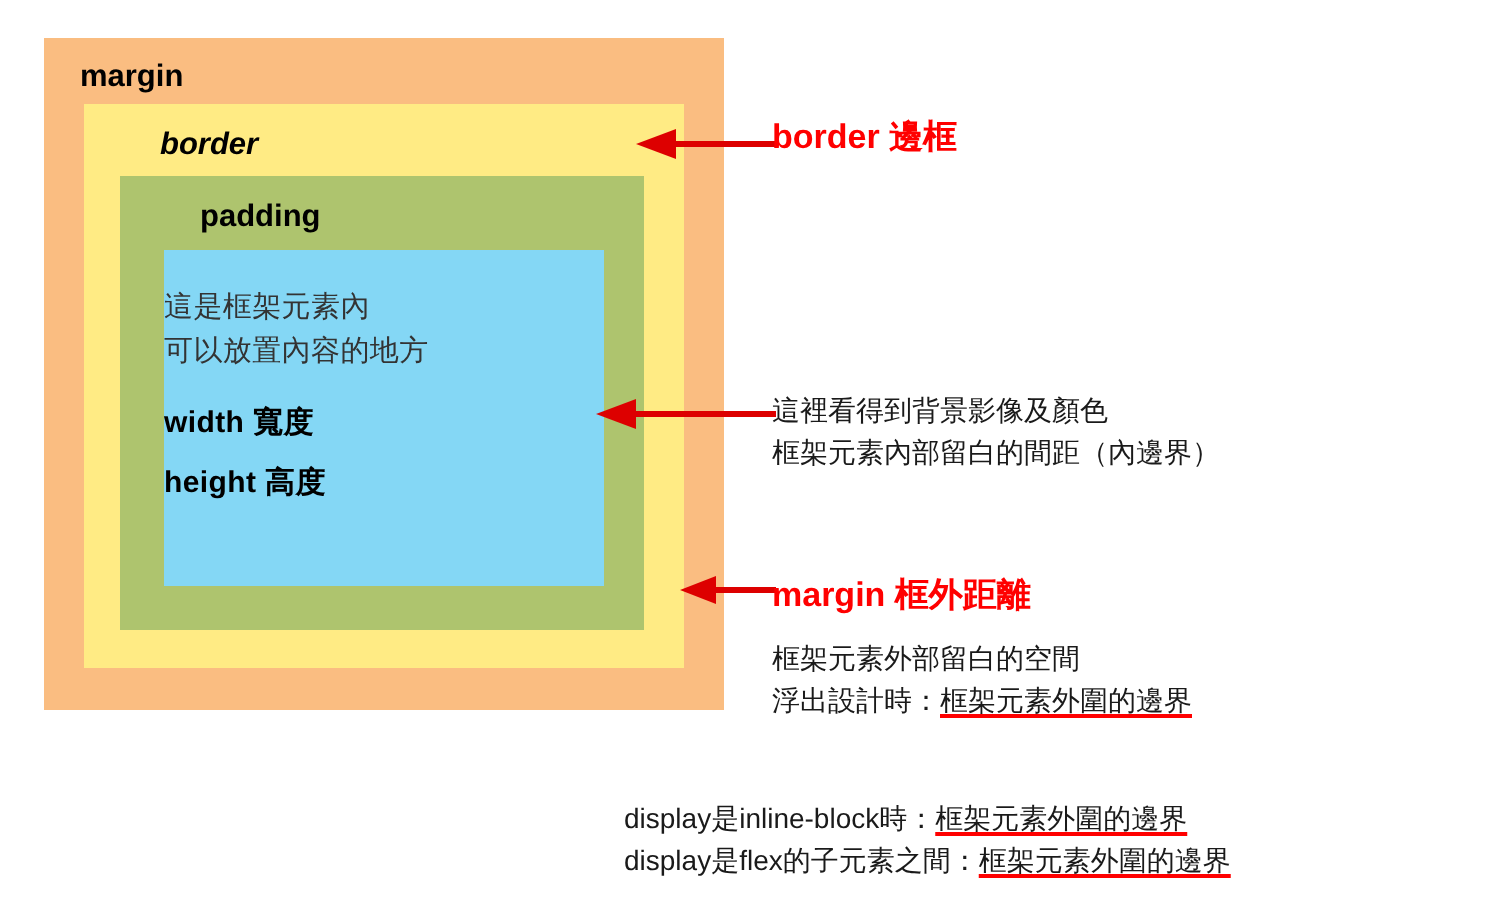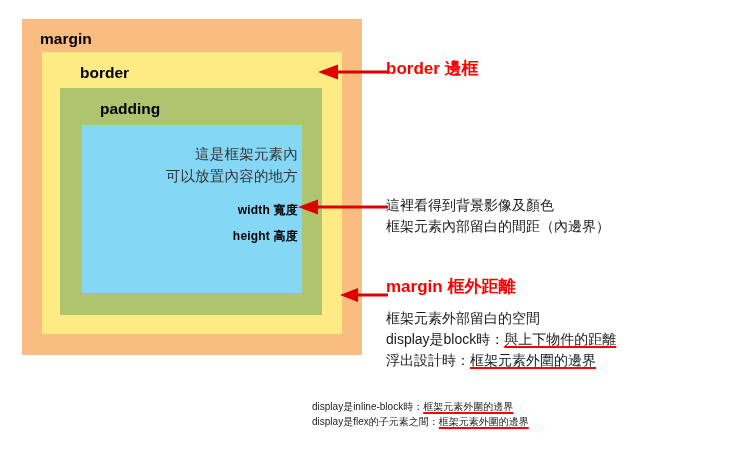--- a/index.html
+++ b/index.html
@@ -62,41 +62,41 @@
 
   .layer-label {
     position: absolute;
     font-weight: bold;
     font-size: 15.5px;
     color: #000000;
     line-height: 1;
     white-space: nowrap;
   }
   .label-margin  { left: 18px;  top: 12px; }
-  .label-border  { left: 38px;  top: 13px; }
+  .label-border  { left: 38px;  top: 13px; font-style: italic; }
   .label-padding { left: 40px;  top: 13px; }
 
   
   .content-text {
     position: absolute;
     left: 0;
-    right: 4px;
+    right: 15px;
     top: 18px;
-    text-align: right;
+    text-align: left;
     color: #333333;
     font-size: 14.5px;
     line-height: 1.55;
     letter-spacing: 0.2px;
   }
   .content-text .dim {
     display: block;
     margin-top: 13px;
     font-weight: bold;
     color: #000000;
-    font-size: 12px;
+    font-size: 15px;
     line-height: 1.5;
   }
 
   
   .arrow {
     position: absolute;
     height: 18px;
   }
   .arrow svg { display: block; }
 
@@ -128,29 +128,29 @@
   .ann-body .indent { padding-left: 13px; }
   .ul-red {
     text-decoration: underline;
     text-decoration-color: #ff0000;
     text-underline-offset: 2px;
     text-decoration-thickness: 1.6px;
   }
 
   #annotation-border  { top: 60px; }
   #annotation-padding { top: 195px; }
-  #annotation-margin  { top: 278px; }
+  #annotation-margin  { top: 289px; }
 
   .annotation-footer {
     position: absolute;
     left: 312px;
     top: 399px;
     width: 438px;
     color: #1a1a1a;
-    font-size: 10px;
+    font-size: 14px;
     line-height: 1.5;
   }
   .annotation-footer div { white-space: nowrap; }
 </style>
 </head>
 <body>
 
 <div id="box-model-diagram">
 
   <div class="layer layer-margin">
@@ -206,23 +206,20 @@
     <div>這裡看得到背景影像及顏色</div>
     <div>框架元素內部留白的間距（內邊界）</div>
   </div>
 </div>
 
 <div class="annotation" id="annotation-margin">
   <p class="ann-heading">margin 框外距離</p>
   <div class="ann-body" style="margin-top:11px">
     <div>框架元素外部留白的空間</div>
     <div>
-      <span>display是block時：</span><span class="ul-red">與上下物件的距離</span>
-    </div>
-    <div>
       <span>浮出設計時：</span><span class="ul-red">框架元素外圍的邊界</span>
     </div>
   </div>
 </div>
 
 <div class="annotation-footer">
   <div>
     <span>display是inline-block時：</span><span class="ul-red">框架元素外圍的邊界</span>
   </div>
   <div>

